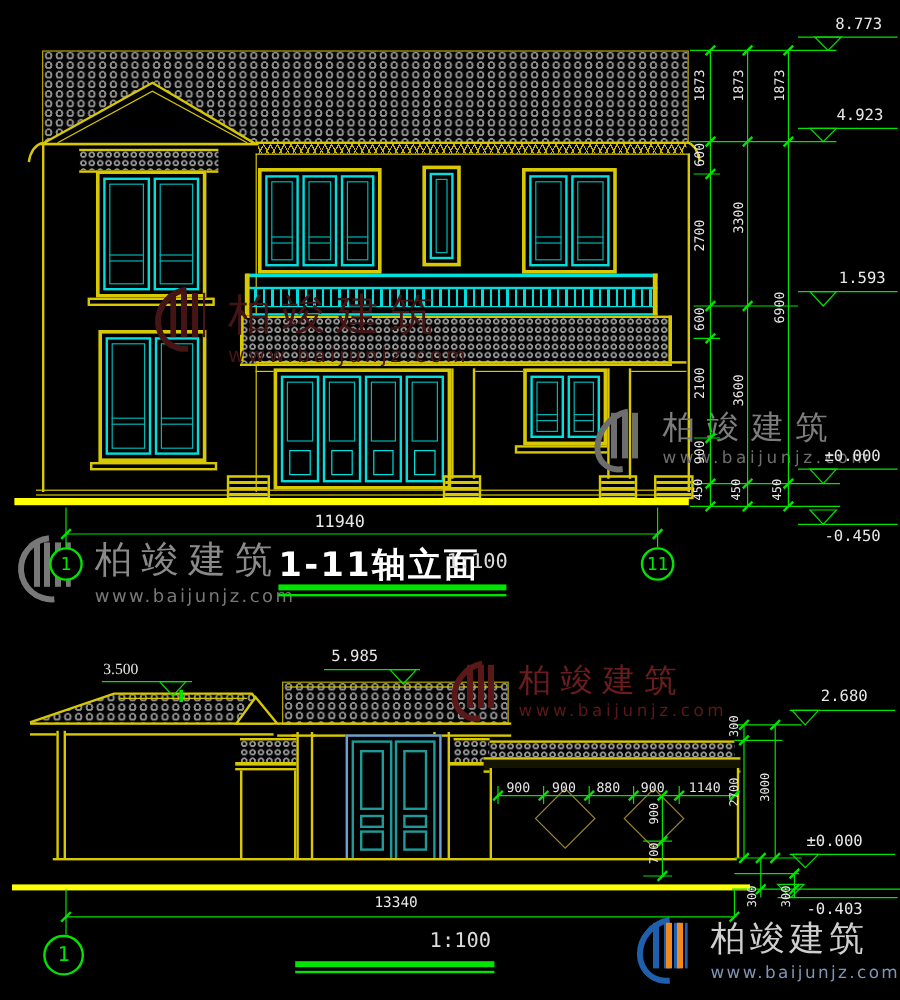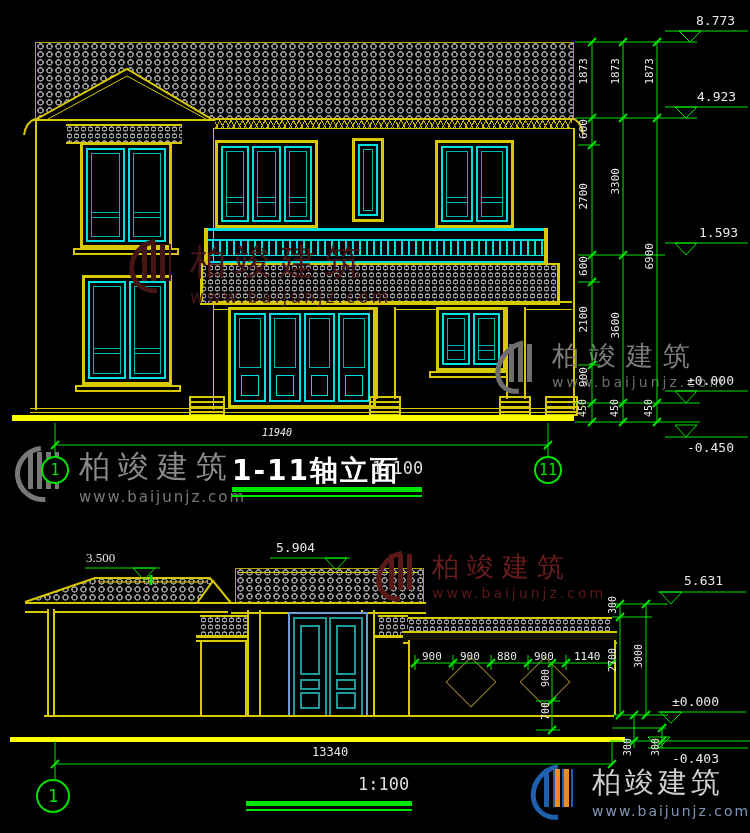--- a/index.html
+++ b/index.html
@@ -298,31 +298,31 @@
   <div class="dt dtv" style="left:643px;top:58px;">1873</div>
   <div class="dt dtv" style="left:643px;top:243px;">6900</div>
   <div class="dt dtv" style="left:643px;top:399px;font-size:10px;">450</div>
 
   <div class="dt lvl" style="left:696px;top:13px;">8.773</div>
   <div class="dt lvl" style="left:697px;top:89px;">4.923</div>
   <div class="dt lvl" style="left:699px;top:225px;">1.593</div>
   <div class="dt lvl" style="left:687px;top:373px;">±0.000</div>
   <div class="dt lvl" style="left:687px;top:440px;">-0.450</div>
 
-  <div class="dt" style="left:262px;top:427px;font-size:10px;font-style:italic;">11940</div>
+  <div class="dt" style="left:262px;top:427px;font-size:14px;">11940</div>
   <div class="axis" style="left:41px;top:456px;width:28px;height:28px;">1</div>
   <div class="axis" style="left:534px;top:456px;width:28px;height:28px;">11</div>
   <div class="title" style="left:232px;top:452px;">1-11轴立面</div>
   <div class="tscale" style="left:372px;top:458px;">1:100</div>
   <div class="abs gl" style="left:232px;top:487px;width:190px;height:5px;"></div>
   <div class="abs gl" style="left:232px;top:495px;width:190px;height:2px;"></div>
 
   <div class="dt lvl" style="left:86px;top:550px;font-family:Liberation Serif, serif;">3.500</div>
-  <div class="dt lvl" style="left:276px;top:540px;">5.904</div>
-  <div class="dt lvl" style="left:684px;top:573px;">5.631</div>
+  <div class="dt lvl" style="left:276px;top:540px;">5.985</div>
+  <div class="dt lvl" style="left:684px;top:573px;">2.680</div>
   <div class="dt lvl" style="left:672px;top:694px;">±0.000</div>
   <div class="dt lvl" style="left:672px;top:751px;">-0.403</div>
 
   <div class="dt" style="left:422px;top:650px;">900</div>
   <div class="dt" style="left:460px;top:650px;">900</div>
   <div class="dt" style="left:497px;top:650px;">880</div>
   <div class="dt" style="left:534px;top:650px;">900</div>
   <div class="dt" style="left:574px;top:650px;">1140</div>
   <div class="dt dtv" style="left:540px;top:669px;font-size:10px;">900</div>
   <div class="dt dtv" style="left:540px;top:702px;font-size:10px;">700</div>

